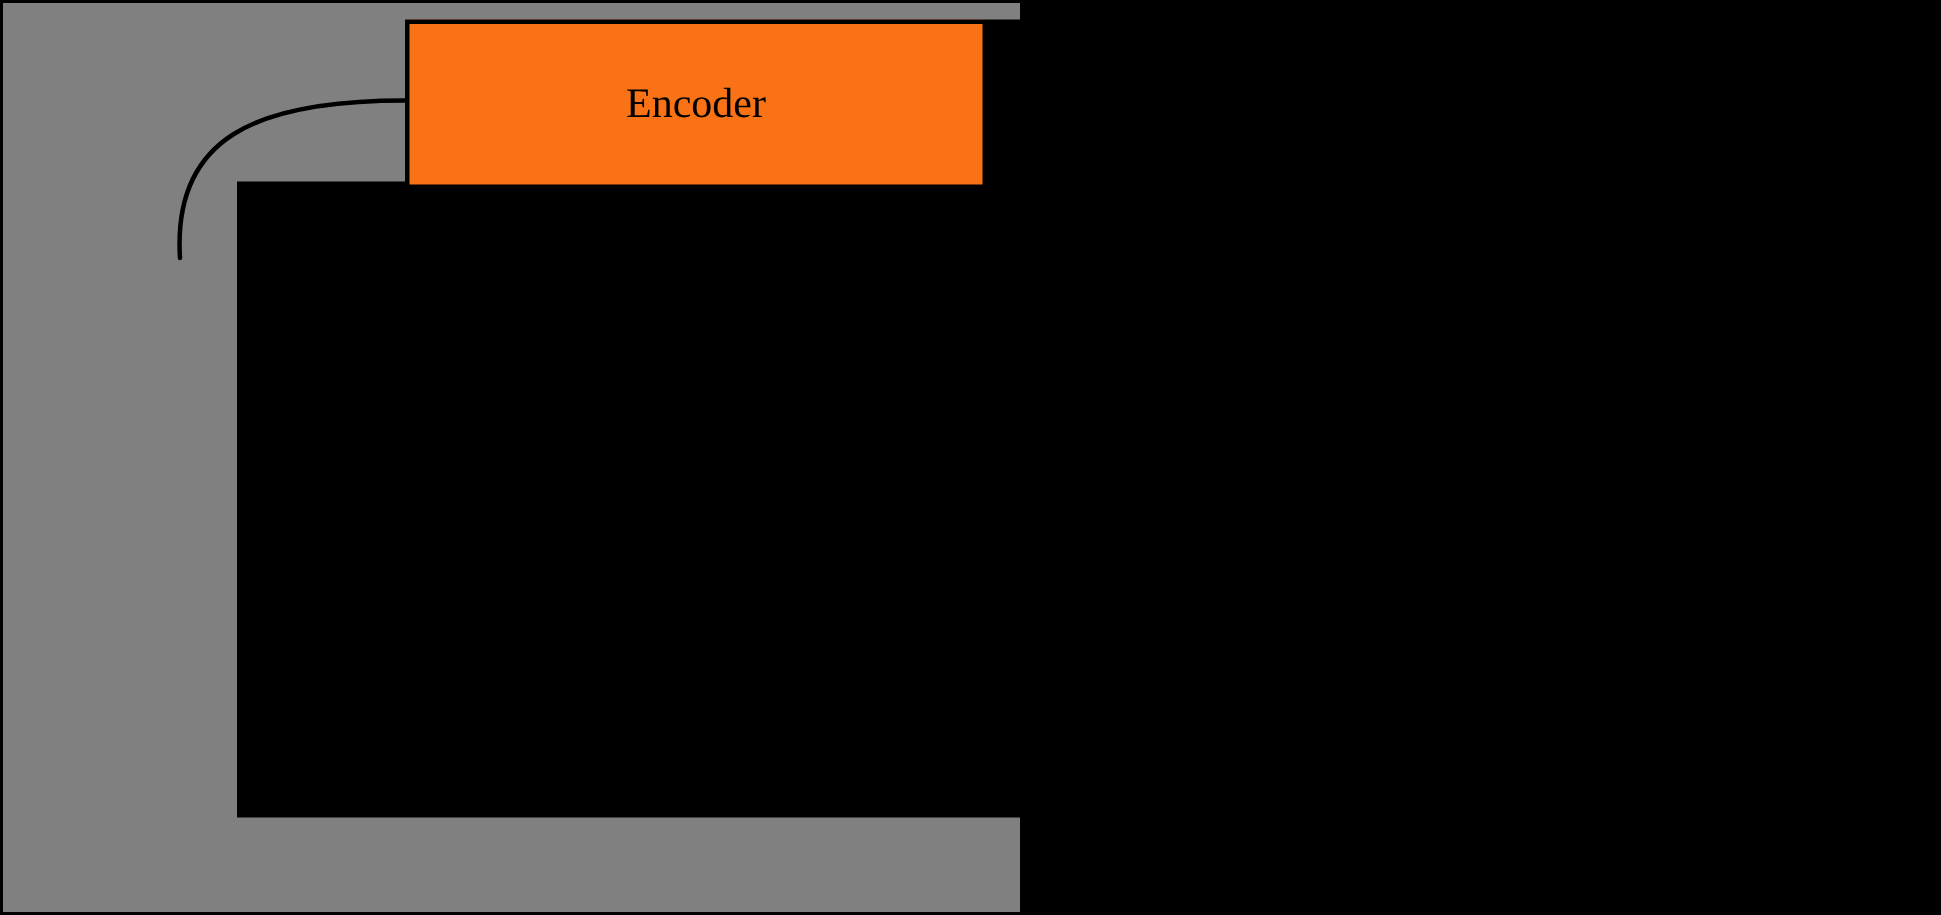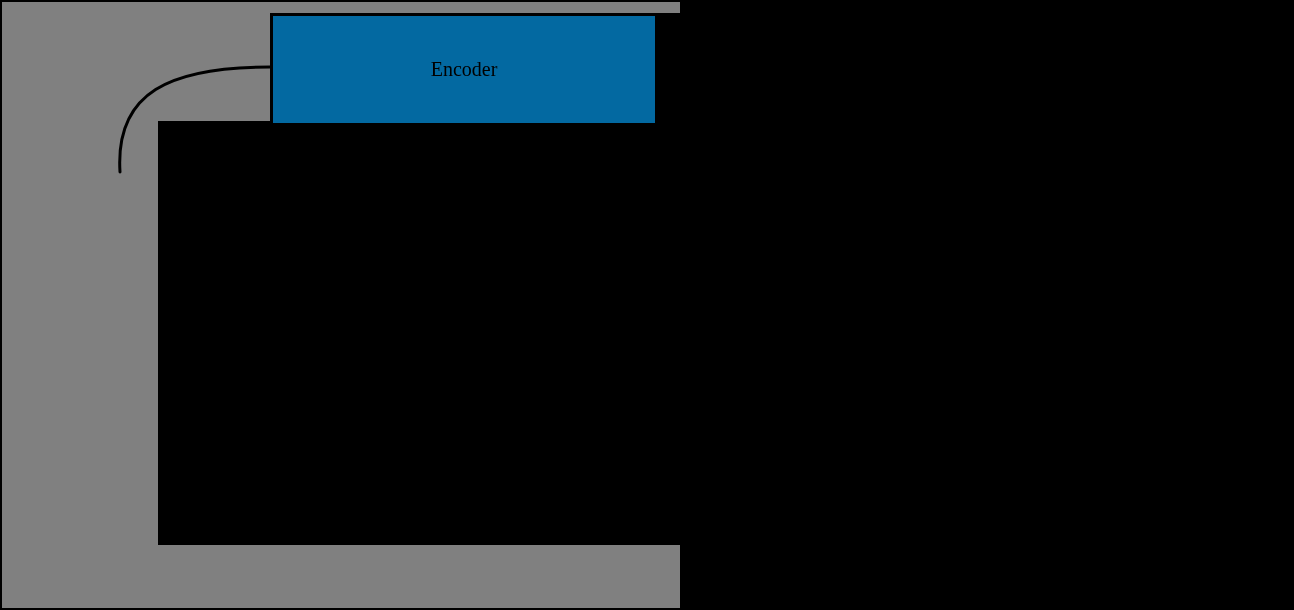--- a/index.html
+++ b/index.html
@@ -37,26 +37,26 @@
       width: 1138px;
       height: 424px;
       background: #000;
     }
     .encoder-box {
       position: absolute;
       top: 11px;
       left: 268px;
       width: 388px;
       height: 113px;
-      background: #0369a1;
+      background: #f97316;
       border: 3px solid #000;
       display: flex;
       align-items: center;
       justify-content: center;
-      font-size: 20px;
+      font-size: 28px;
       color: #000;
     }
     .encoder-shadow {
       position: absolute;
       top: 11px;
       left: 656px;
       width: 22px;
       height: 113px;
       background: #000;
     }

